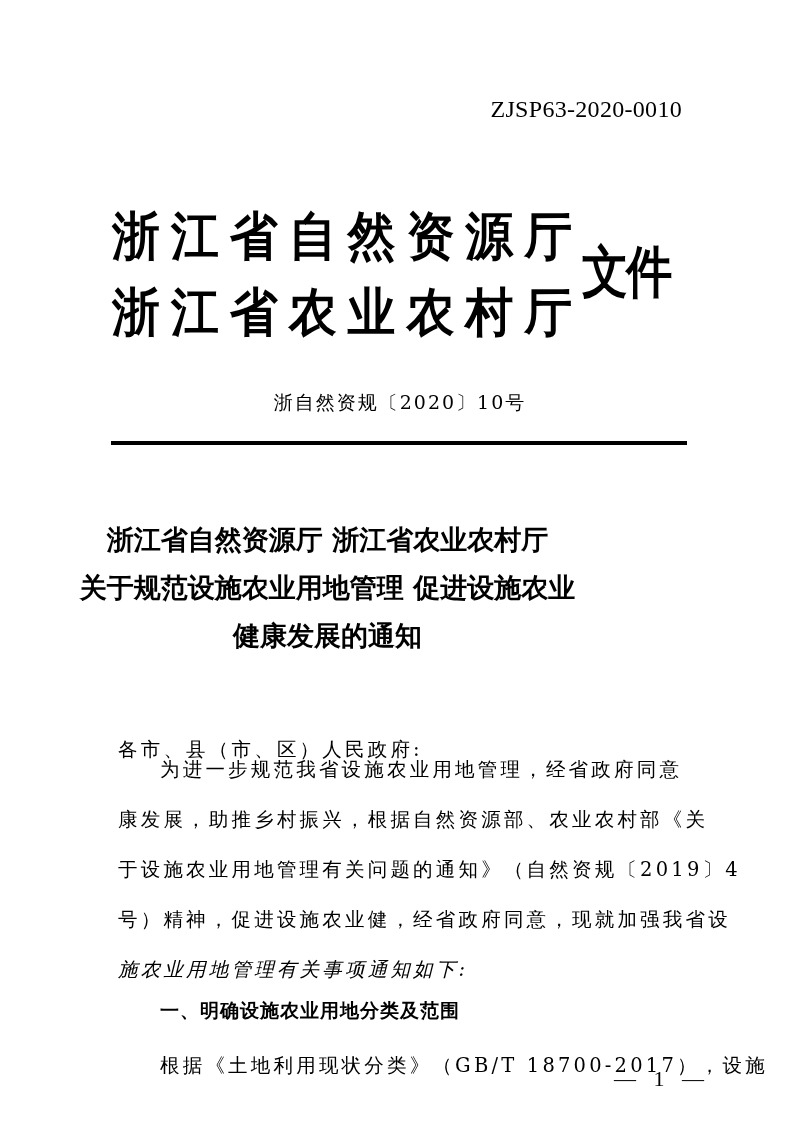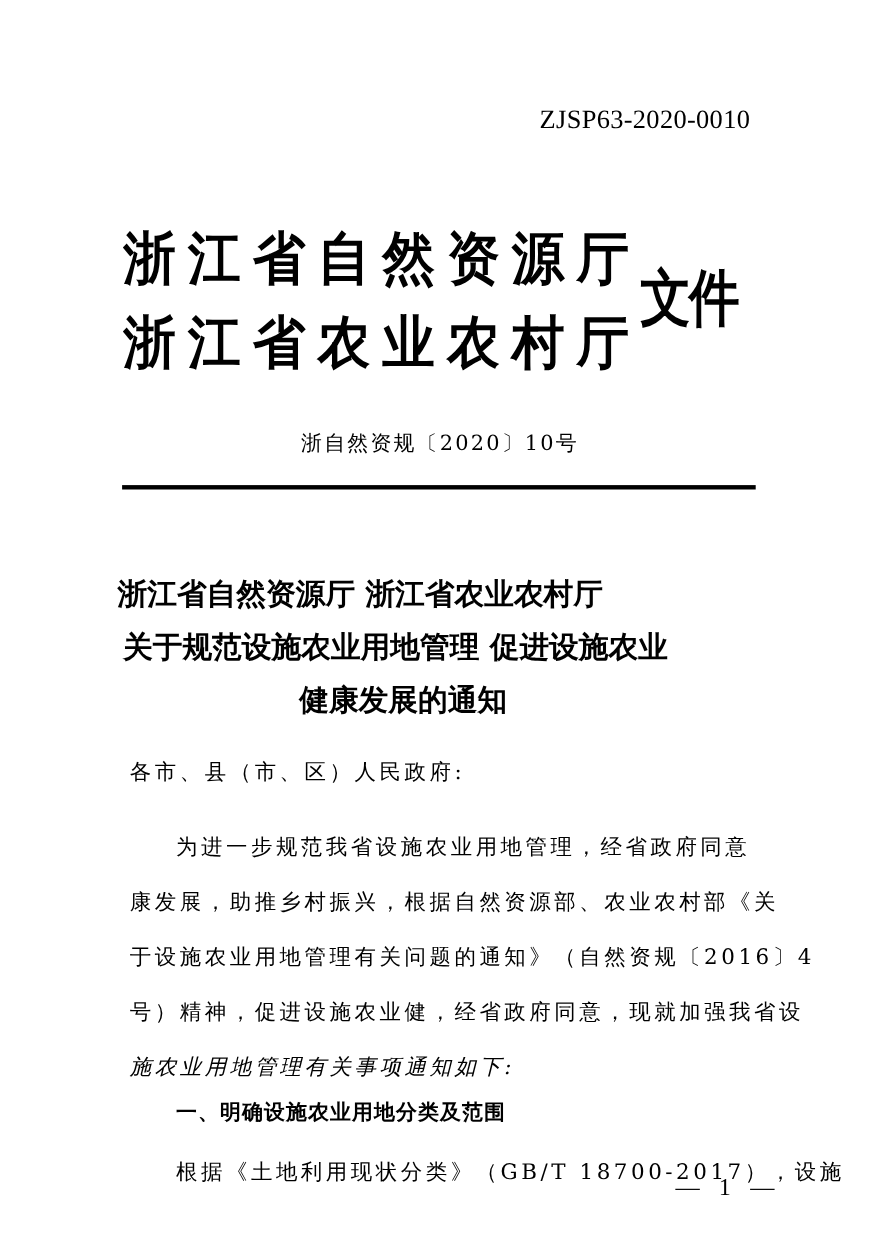--- a/index.html
+++ b/index.html
@@ -12,25 +12,25 @@
   .org-line { position: absolute; left: 0; font-family: "DejaVu Sans", sans-serif; font-weight: bold; font-size: 52px; letter-spacing: 12px; line-height: 60px; white-space: nowrap; transform: scaleX(0.92); transform-origin: left center; }
   #org-line-1 { top: 0; }
   #org-line-2 { top: 76px; }
   #wenjian { position: absolute; left: 470px; top: 36px; font-family: "DejaVu Sans", sans-serif; font-weight: bold; font-size: 56px; line-height: 60px; letter-spacing: -2px; white-space: nowrap; transform: scaleX(0.82); transform-origin: left center; }
 
   #doc-number { left: 0; width: 800px; top: 390px; text-align: center; font-family: "DejaVu Serif", serif; font-size: 19px; letter-spacing: 2px; }
   #divider { left: 111px; top: 441px; width: 576px; height: 4px; background: #000; }
 
   .title-line { left: 0; width: 655px; text-align: center; font-family: "DejaVu Serif", serif; font-weight: bold; font-size: 27px; white-space: nowrap; }
   #title-1 { top: 522px; }
-  #title-2 { top: 570px; margin-left: 32px; }
-  #title-3 { top: 618px; margin-left: 39px; }
+  #title-2 { top: 570px; }
+  #title-3 { top: 618px; }
 
   .body-line { left: 118px; font-family: "DejaVu Serif", serif; font-size: 19.5px; white-space: nowrap; letter-spacing: 3.2px; }
-  #salutation { top: 688px; }
+  #salutation { top: 736px; }
   #p1 { top: 756px; left: 160px; }
   #p2 { top: 806px; font-family: Liberation Mono, monospace; }
   #p3 { top: 856px; }
   #p4 { top: 906px; }
   #p5 { top: 956px; font-style: italic; }
   #heading-1 { top: 998px; left: 160px; font-family: "DejaVu Sans", sans-serif; font-weight: bold; font-size: 19px; letter-spacing: 1px; }
   #p6 { top: 1052px; left: 160px; }
 
   #page-number { left: 614px; top: 1066px; font-family: "Liberation Serif", serif; font-size: 22px; letter-spacing: 6px; white-space: nowrap; }
 </style>
@@ -48,19 +48,19 @@
 <div id="doc-number" class="abs">浙自然资规〔2020〕10号</div>
 <div id="divider" class="abs"></div>
 
 <div id="title-1" class="abs title-line">浙江省自然资源厅  浙江省农业农村厅</div>
 <div id="title-2" class="abs title-line">关于规范设施农业用地管理  促进设施农业</div>
 <div id="title-3" class="abs title-line">健康发展的通知</div>
 
 <div id="salutation" class="abs body-line">各市、县（市、区）人民政府:</div>
 <div id="p1" class="abs body-line">为进一步规范我省设施农业用地管理，经省政府同意</div>
 <div id="p2" class="abs body-line">康发展，助推乡村振兴，根据自然资源部、农业农村部《关</div>
-<div id="p3" class="abs body-line">于设施农业用地管理有关问题的通知》（自然资规〔2016〕4</div>
+<div id="p3" class="abs body-line">于设施农业用地管理有关问题的通知》（自然资规〔2019〕4</div>
 <div id="p4" class="abs body-line">号）精神，促进设施农业健，经省政府同意，现就加强我省设</div>
 <div id="p5" class="abs body-line">施农业用地管理有关事项通知如下:</div>
 <div id="heading-1" class="abs body-line">一、明确设施农业用地分类及范围</div>
 <div id="p6" class="abs body-line">根据《土地利用现状分类》（GB/T 18700-2017），设施</div>
 
 <div id="page-number" class="abs">— 1 —</div>
 
 </body></html>

